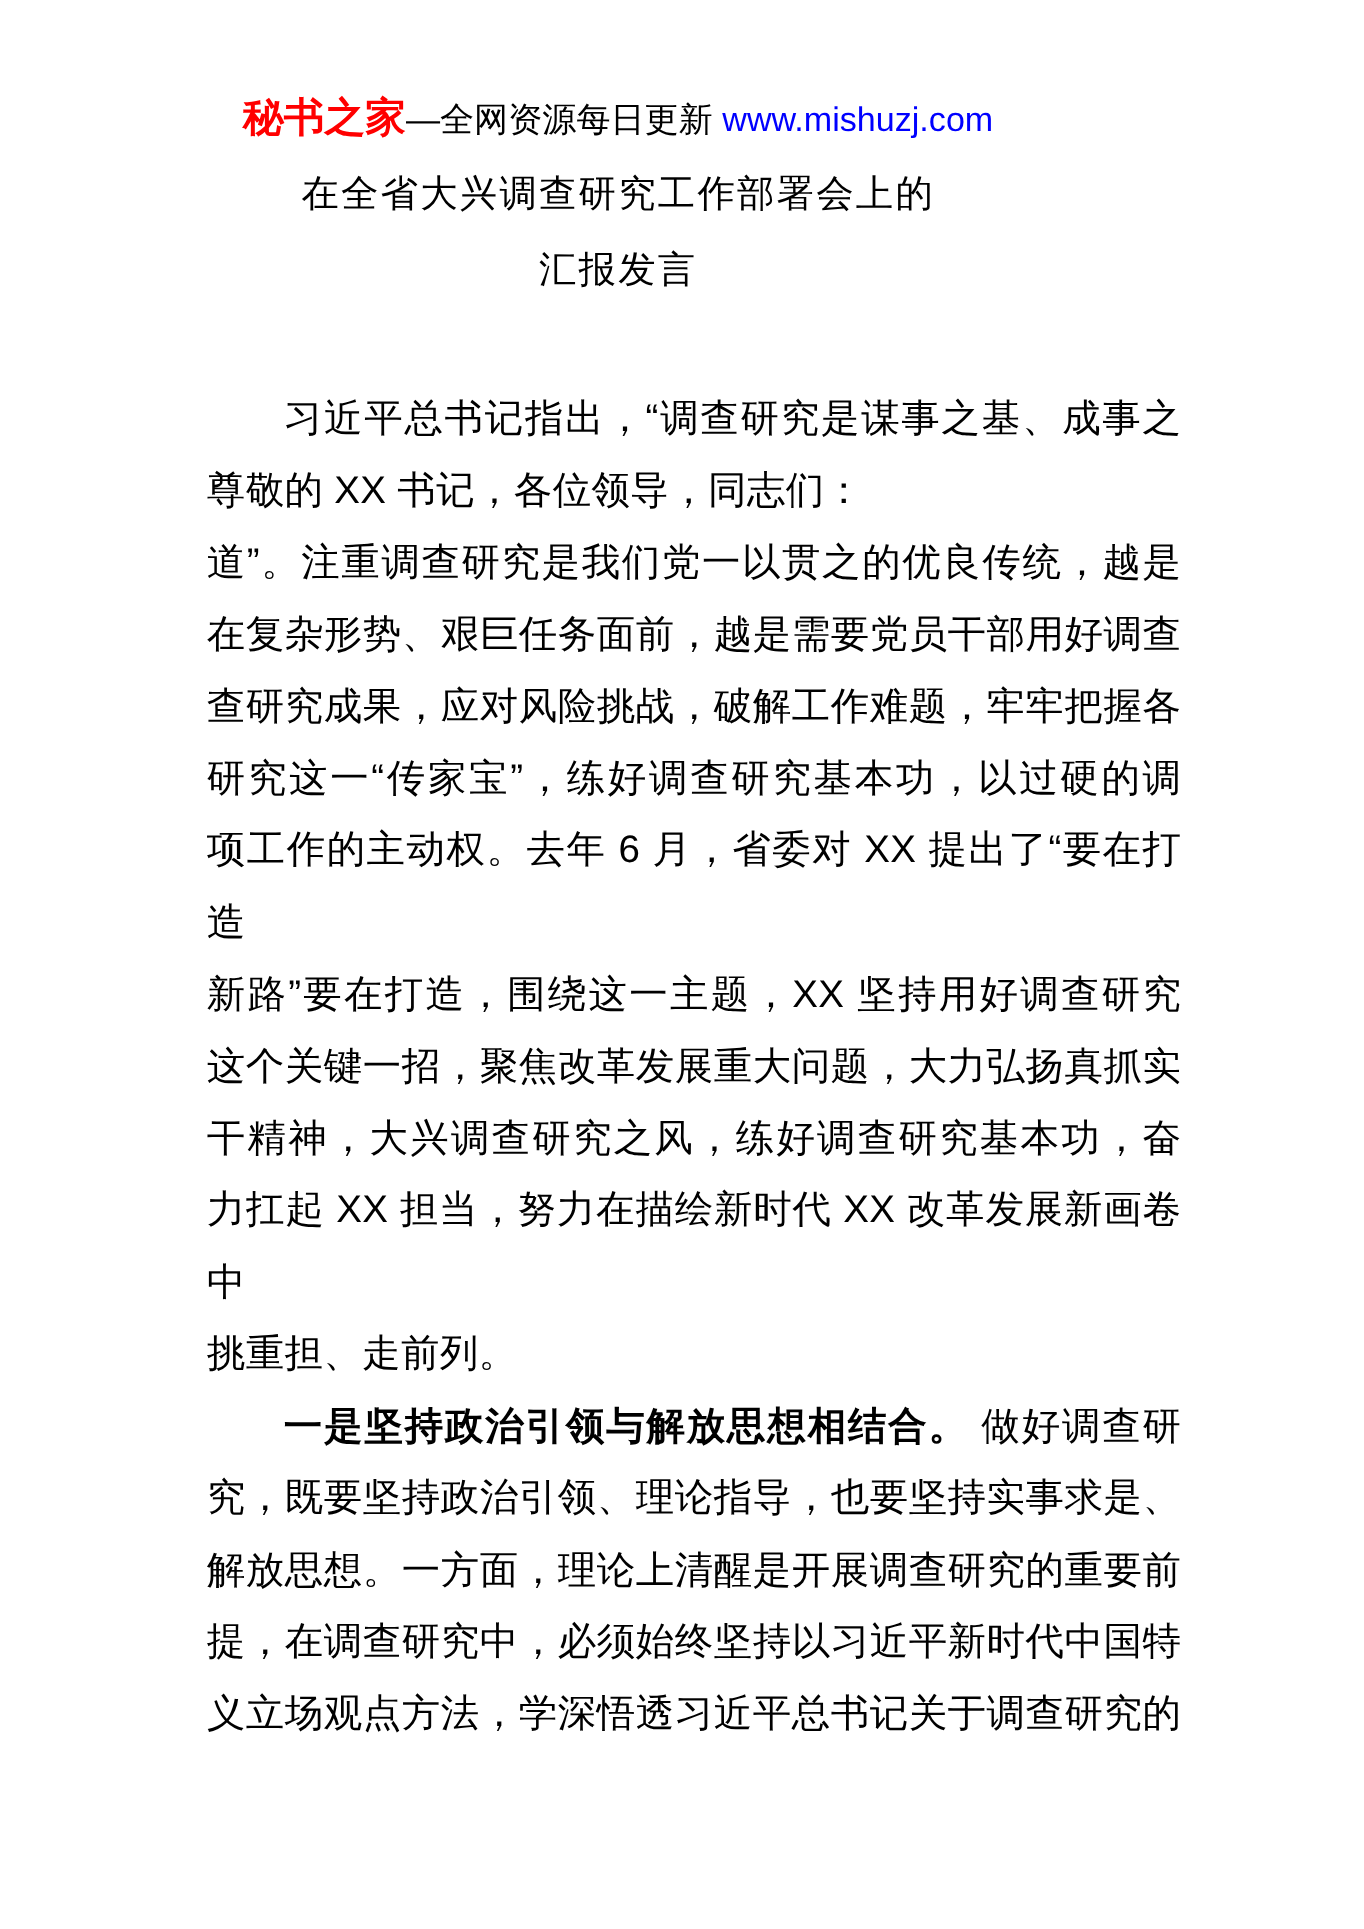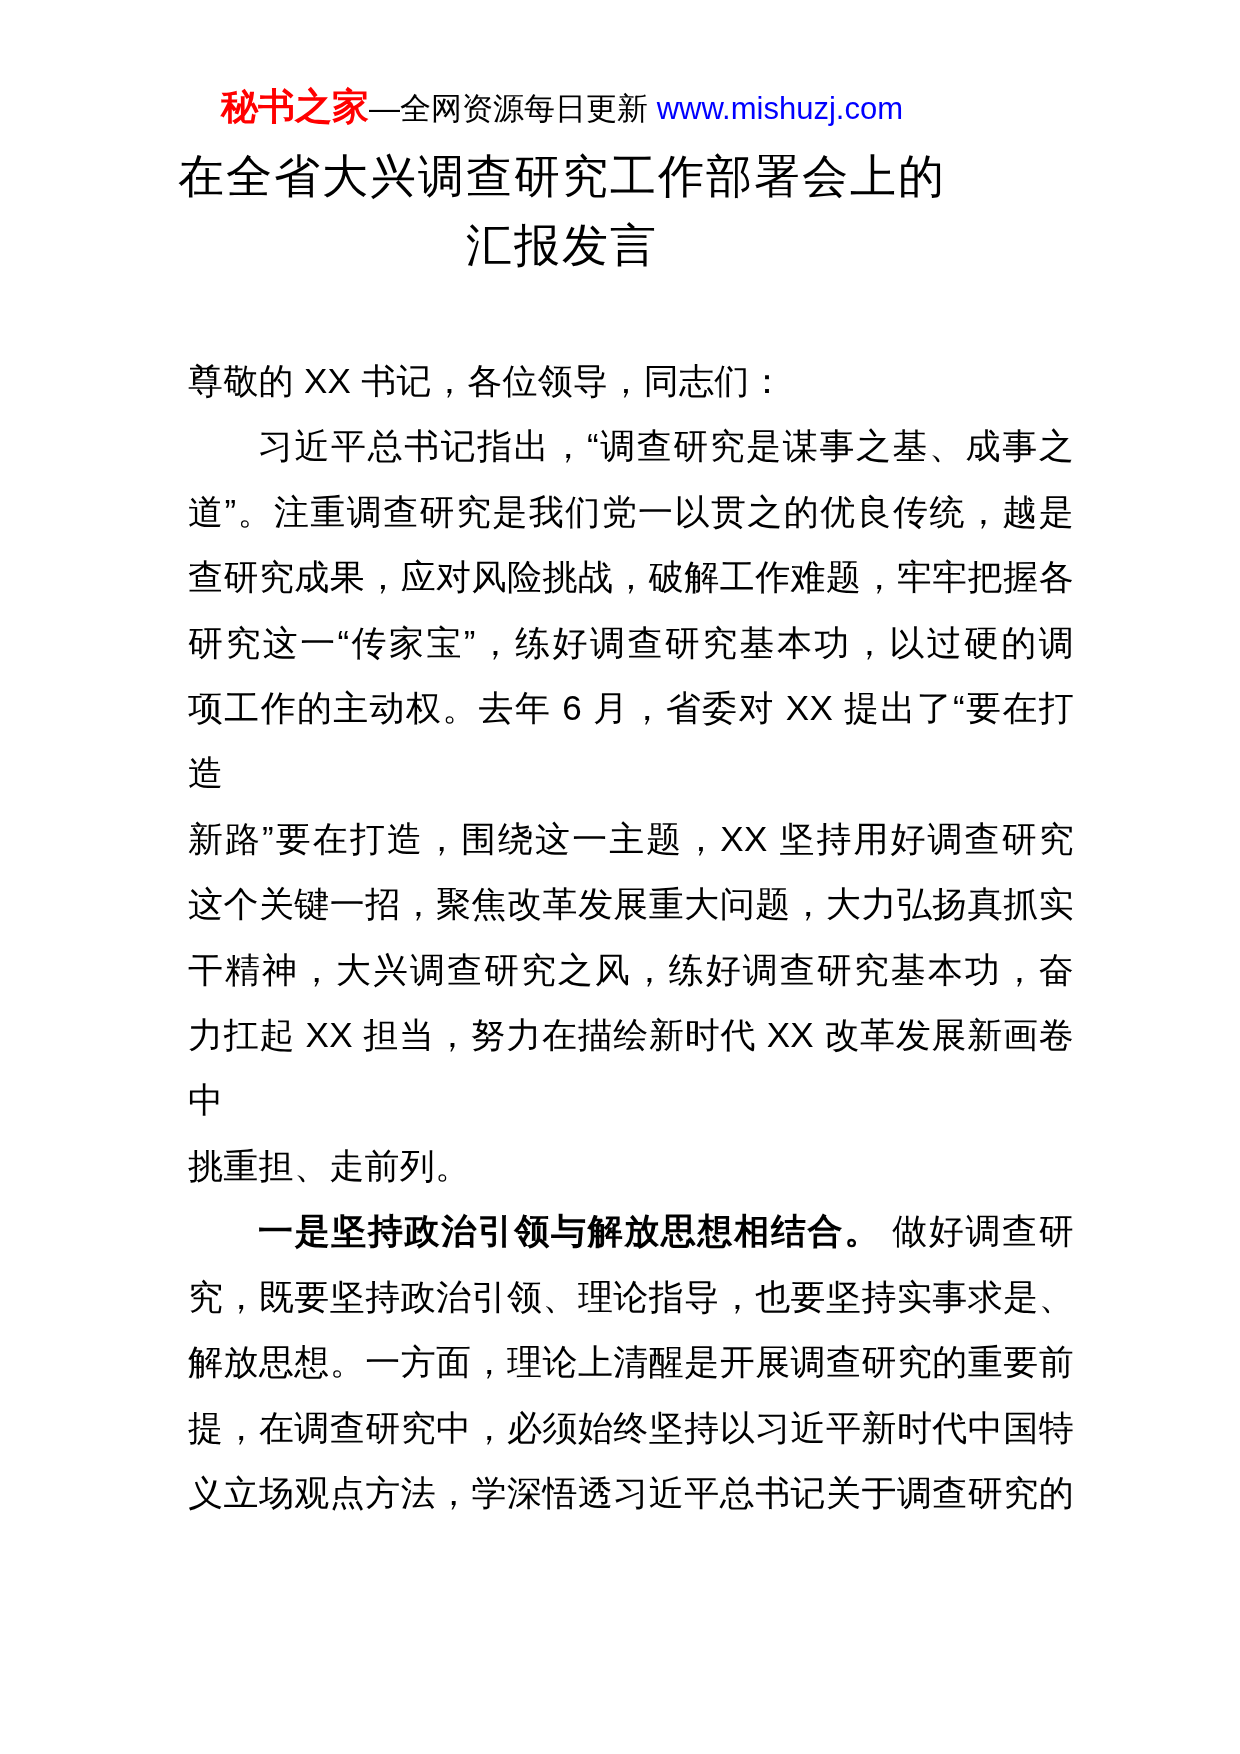--- a/index.html
+++ b/index.html
@@ -32,21 +32,21 @@
   }
   .header-url {
     color: #0000ff;
   }
   .doc-title {
     position: absolute;
     top: 142px;
     left: 0;
     width: 100%;
     text-align: center;
-    font-size: 46px;
+    font-size: 34px;
     line-height: 69px;
     font-weight: 400;
     letter-spacing: 2px;
   }
   .doc-body {
     position: absolute;
     top: 348px;
     left: 188px;
     width: 886px;
     font-size: 35px;
@@ -74,23 +74,24 @@
   <div class="doc-header">
     <span class="brand">秘书之家</span><span class="header-middle">—全网资源每日更新 </span><span class="header-url">www.mishuzj.com</span>
   </div>
 
   <div class="doc-title">
     <div>在全省大兴调查研究工作部署会上的</div>
     <div>汇报发言</div>
   </div>
 
   <div class="doc-body">
+      <div class="body-line indent fit"><span>习近平总书记指出，“调查研究是谋事之基、成事之</span></div>
       <div class="body-line"><span>尊敬的 XX 书记，各位领导，同志们：</span></div>
-      <div class="body-line indent fit"><span>习近平总书记指出，“调查研究是谋事之基、成事之</span></div>
       <div class="body-line fit"><span>道”。注重调查研究是我们党一以贯之的优良传统，越是</span></div>
+      <div class="body-line fit"><span>在复杂形势、艰巨任务面前，越是需要党员干部用好调查</span></div>
       <div class="body-line fit"><span>查研究成果，应对风险挑战，破解工作难题，牢牢把握各</span></div>
       <div class="body-line fit"><span>研究这一“传家宝”，练好调查研究基本功，以过硬的调</span></div>
       <div class="body-line fit"><span>项工作的主动权。去年 6 月，省委对 XX 提出了“要在打造</span></div>
       <div class="body-line fit"><span>新路”要在打造，围绕这一主题，XX 坚持用好调查研究</span></div>
       <div class="body-line fit"><span>这个关键一招，聚焦改革发展重大问题，大力弘扬真抓实</span></div>
       <div class="body-line fit"><span>干精神，大兴调查研究之风，练好调查研究基本功，奋</span></div>
       <div class="body-line fit"><span>力扛起 XX 担当，努力在描绘新时代 XX 改革发展新画卷中</span></div>
       <div class="body-line"><span>挑重担、走前列。</span></div>
       <div class="body-line indent fit"><span class="bold">一是坚持政治引领与解放思想相结合。</span><span> 做好调查研</span></div>
       <div class="body-line fit"><span>究，既要坚持政治引领、理论指导，也要坚持实事求是、</span></div>

